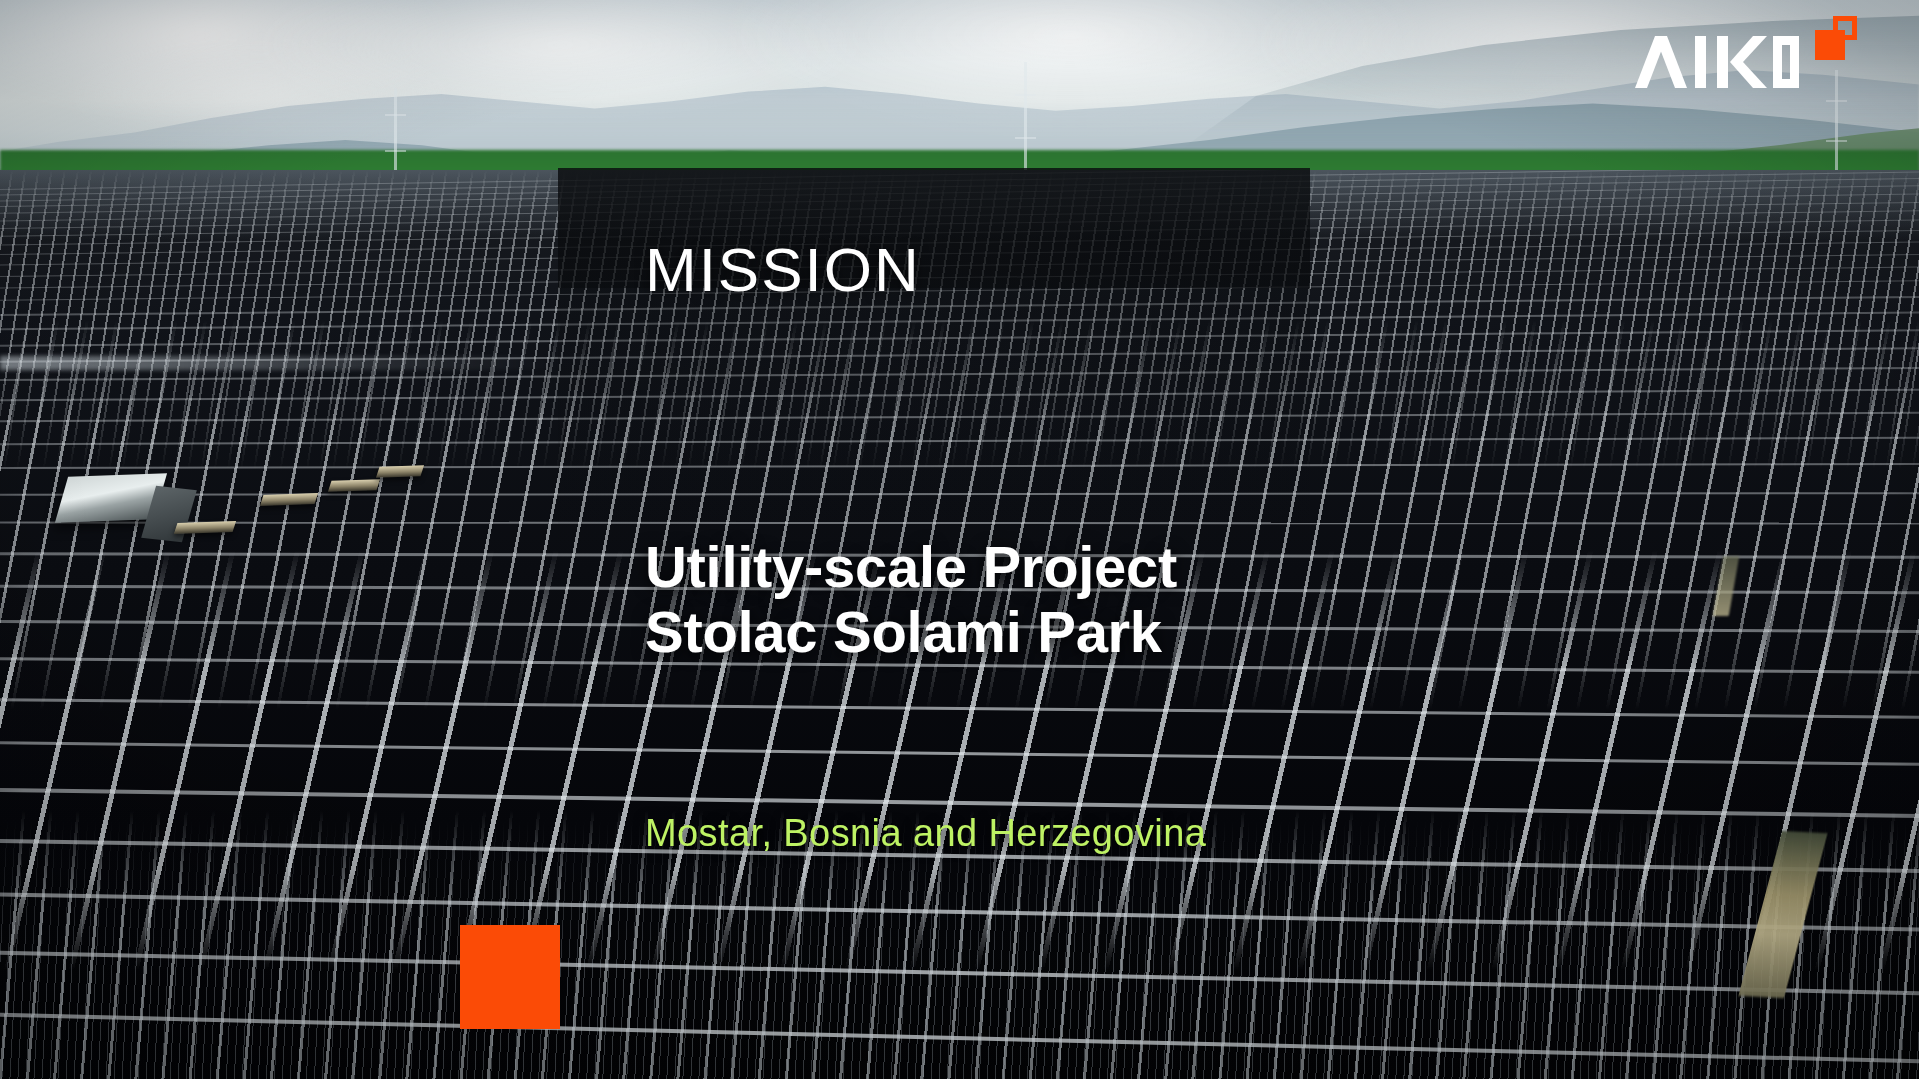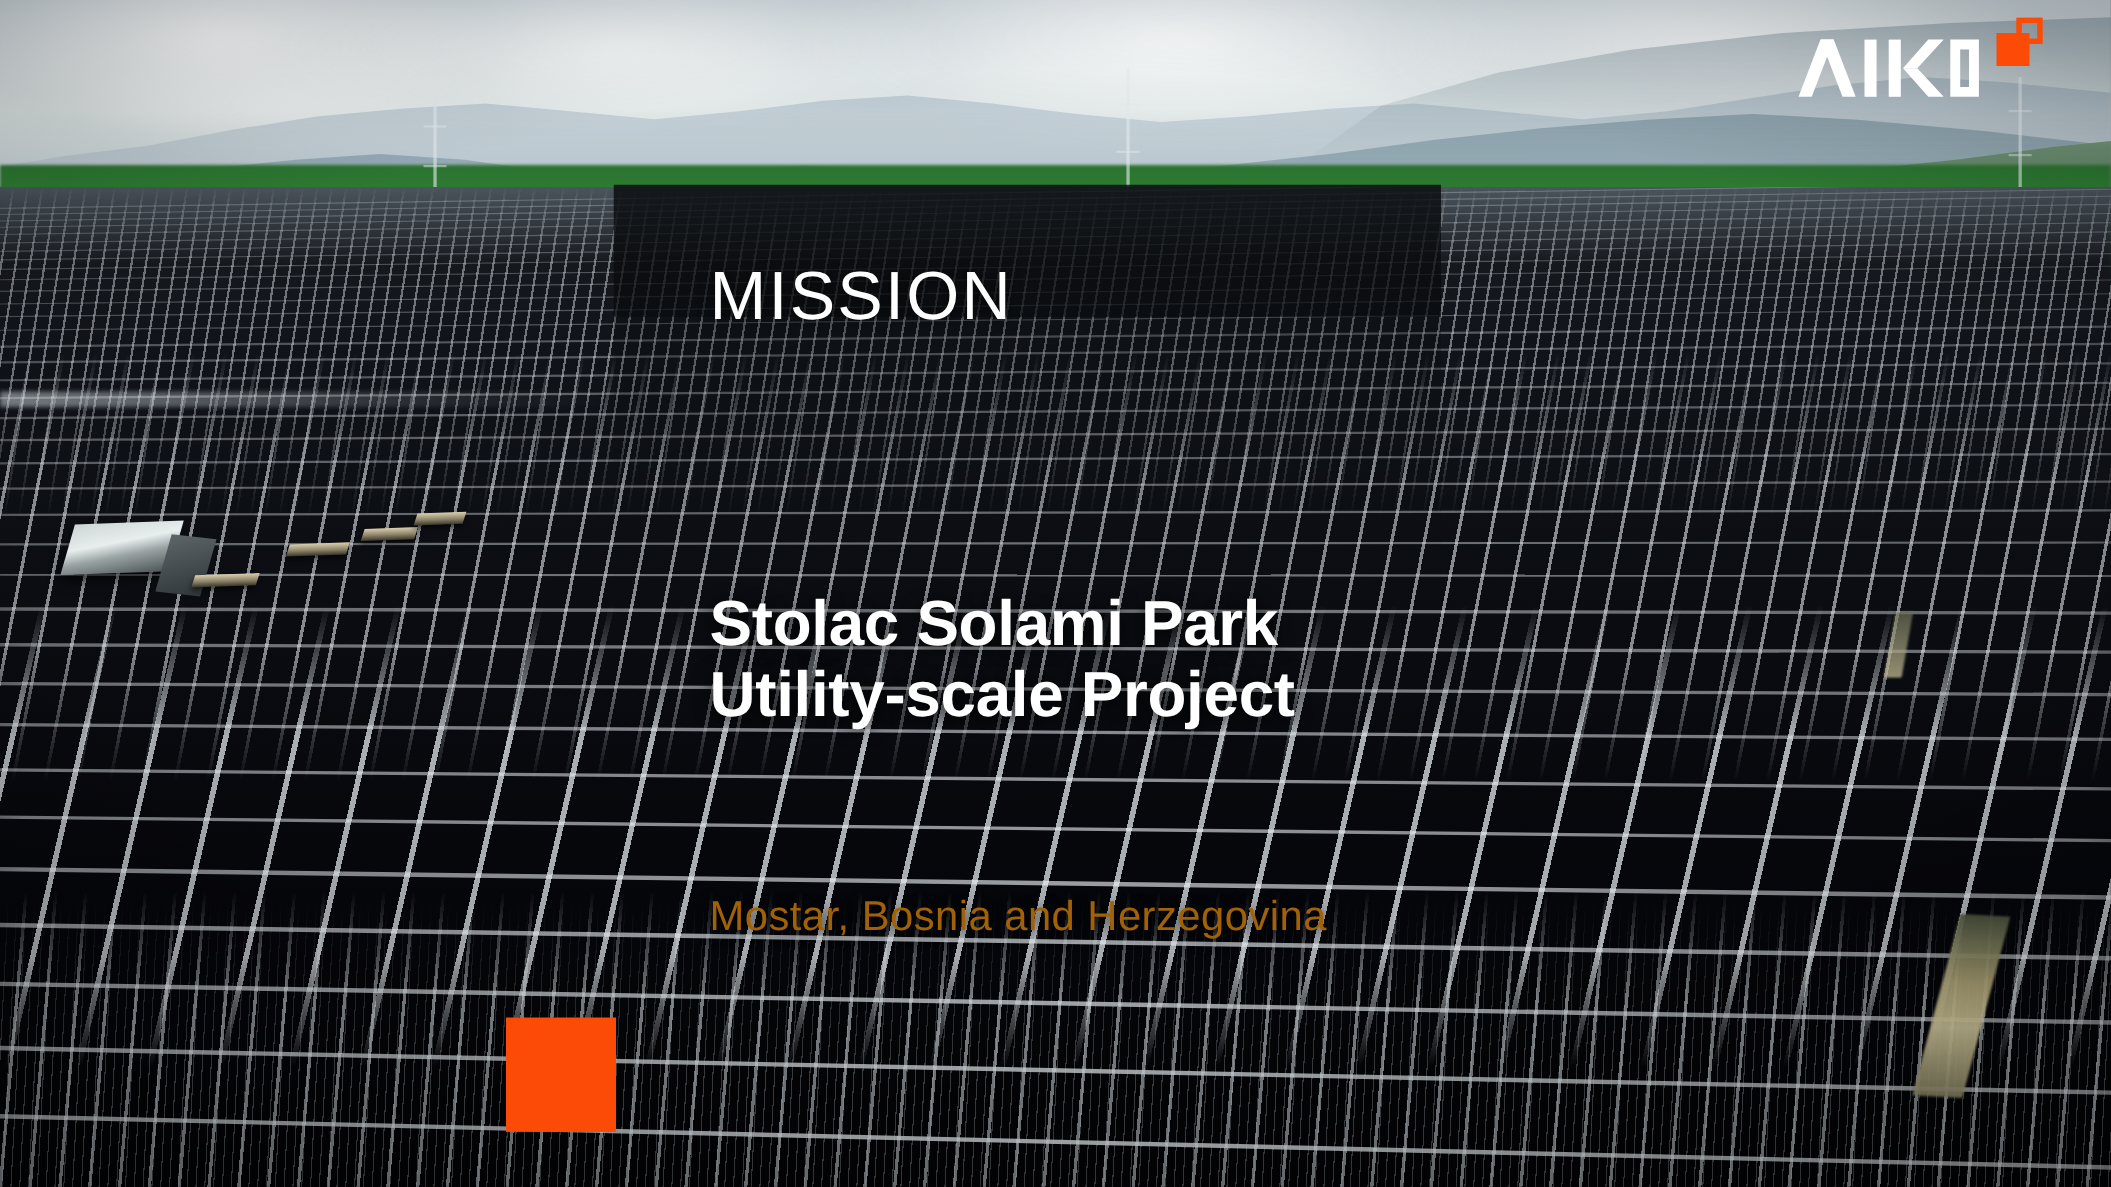--- a/index.html
+++ b/index.html
@@ -264,21 +264,21 @@
   .title-wrap { position:absolute; top:535px; left:0; }
   .title-line {
     font-size:58px; font-weight:700; letter-spacing:-.3px;
     color:#ffffff; line-height:1.12;
     text-shadow:0 2px 16px rgba(0,0,0,.85);
   }
 
   .location {
     position:absolute; top:812px; left:0;
     font-size:38px; font-weight:300; letter-spacing:.4px;
-    color:#a16207;
+    color:#bef264;
     text-shadow:0 2px 14px rgba(0,0,0,.9);
   }
 
   
   .accent-square {
     position:absolute; left:460px; top:925px; width:100px; height:104px;
     background:#fb4b06;
   }
 
   
@@ -389,22 +389,22 @@
   <div class="scrim"></div>
   <div class="scrim-soft"></div>
 
   <div class="content">
 
     <div class="eyebrow-wrap">
       <div class="eyebrow-line1">MISSION</div>
     </div>
 
     <div class="title-wrap">
+      <div class="title-line">Utility-scale Project</div>
       <div class="title-line">Stolac Solami Park</div>
-      <div class="title-line">Utility-scale Project</div>
     </div>
 
     <div class="location">Mostar, Bosnia and Herzegovina</div>
   </div>
 
   <div class="accent-square"></div>
 
   <div class="logo">
     <span class="logo-word">
       <svg width="168" height="56" viewBox="0 0 168 56" aria-hidden="true">

